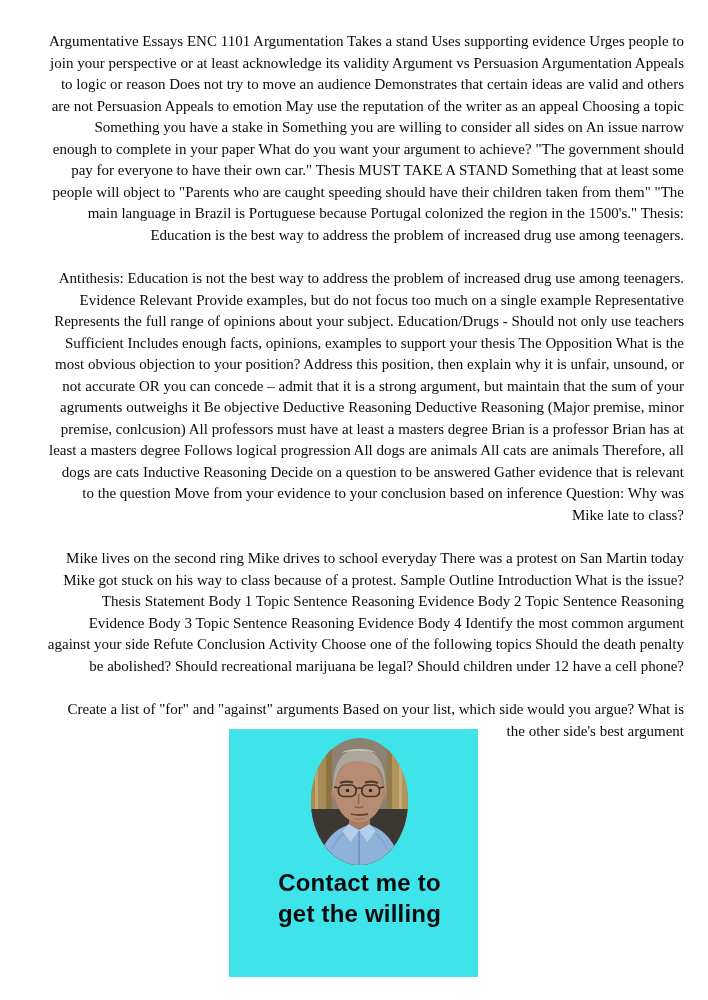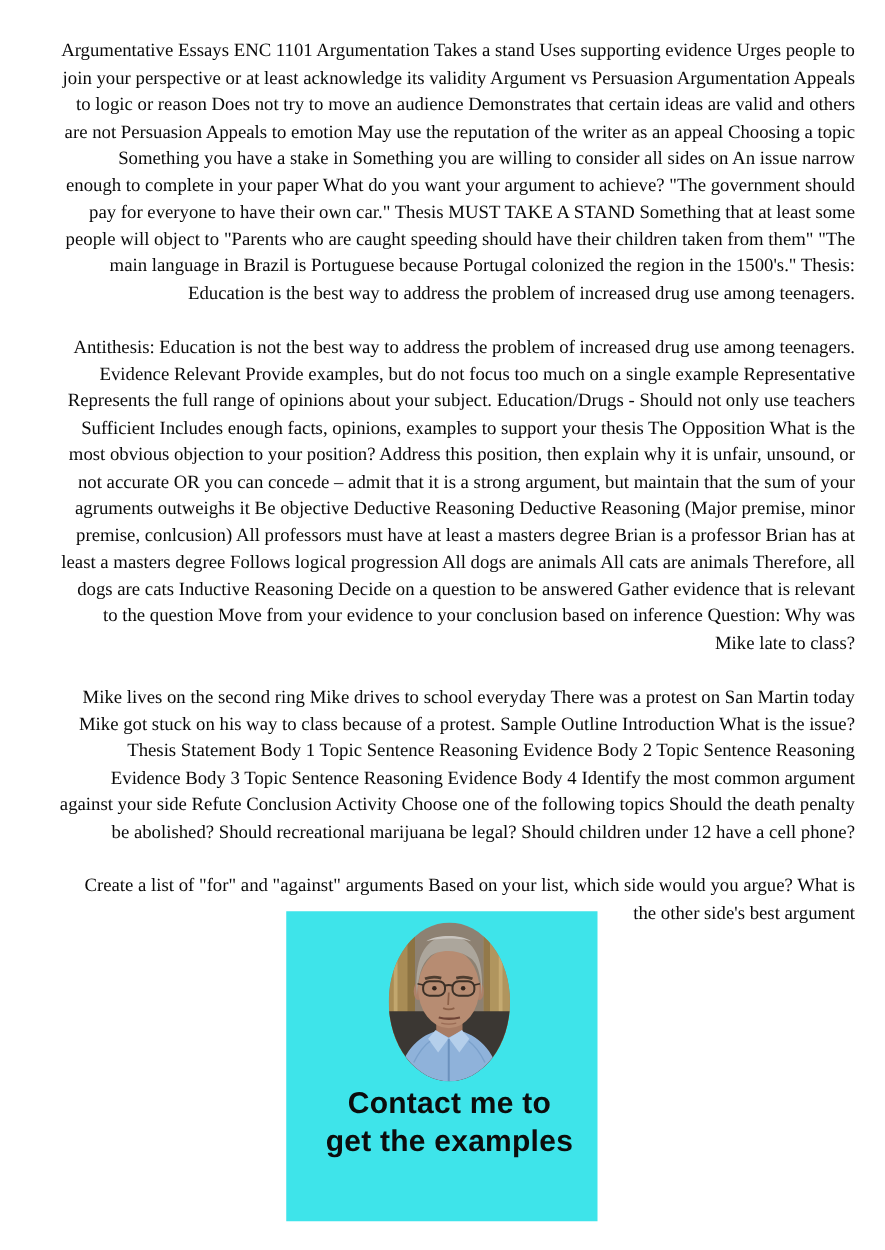--- a/index.html
+++ b/index.html
@@ -115,15 +115,15 @@
 
       <path d="M7 127 C10 105 23 91 38 87 L48 92 L58 87 C73 91 86 105 90 127 Z" fill="#8fb2da"></path>
       <path d="M37.5 86 L48 92.5 L39.5 104 L31.5 93 Z" fill="#b5cfeb"></path>
       <path d="M58.5 86 L48 92.5 L56.5 104 L64.5 93 Z" fill="#b5cfeb"></path>
       <path d="M48 93 L48 127" stroke="#6b91bd" stroke-width="1.6" fill="none"></path>
       <path d="M20 112 Q26 100 33 95 M77 112 Q71 100 64 95" stroke="#7aa0cb" stroke-width="1.2" fill="none"></path>
     </g>
   </svg>
   <div class="caption">
     <div>Contact me to</div>
-    <div>get the examples</div>
+    <div>get the willing</div>
   </div>
 </div>
 
 </body></html>

